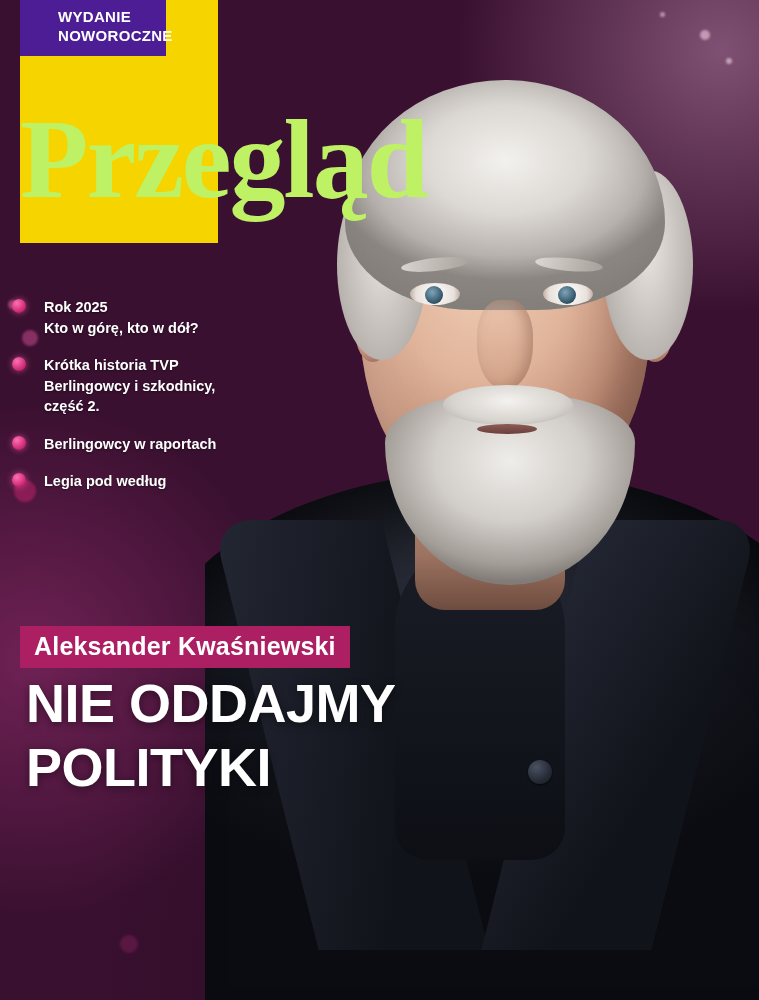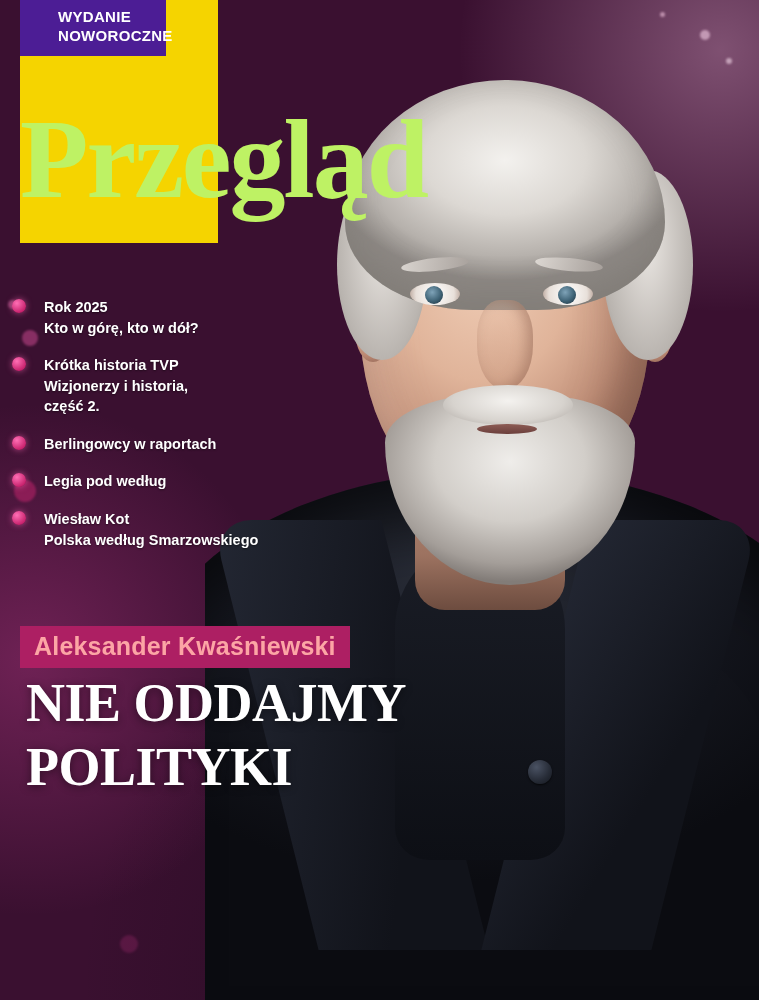--- a/index.html
+++ b/index.html
@@ -278,40 +278,40 @@
   }
   .teaser .line { display: block; }
 
   
   .name-banner {
     position: absolute;
     left: 20px;
     top: 626px;
     padding: 6px 14px 7px 14px;
     background: #ad1f63;
-    color: #fca5a5;
+    color: #ffffff;
     font-size: 25px;
     font-weight: bold;
     letter-spacing: 0.2px;
   }
 
   
   .headline {
     position: absolute;
     left: 26px;
     top: 672px;
     width: 470px;
     color: #ffffff;
     font-size: 54px;
     font-weight: bold;
     line-height: 1.18;
     letter-spacing: -0.5px;
     text-shadow: 0 2px 8px rgba(0,0,0,0.45);
   }
-  .headline span { display: block; font-family: Liberation Serif, serif; }
+  .headline span { display: block; }
 </style>
 </head>
 <body>
 
 <div id="cover">
 
   <div class="bg"></div>
   <div class="bg2"></div>
 
   <div class="bokeh" style="left:700px;top:30px;width:10px;height:10px;background:#ffd8ef;"></div>
@@ -359,36 +359,31 @@
 
   <div class="teasers">
     <div class="teaser">
       <span class="dot"></span>
       <span class="line">Rok 2025</span>
       <span class="line">Kto w górę, kto w dół?</span>
     </div>
     <div class="teaser">
       <span class="dot"></span>
       <span class="line">Krótka historia TVP</span>
-      <span class="line">Wizjonerzy i historia,</span>
+      <span class="line">Berlingowcy i szkodnicy,</span>
       <span class="line">część 2.</span>
     </div>
     <div class="teaser">
       <span class="dot"></span>
       <span class="line">Berlingowcy w raportach</span>
     </div>
     <div class="teaser">
       <span class="dot"></span>
       <span class="line">Legia pod według</span>
     </div>
-    <div class="teaser">
-      <span class="dot"></span>
-      <span class="line">Wiesław Kot</span>
-      <span class="line">Polska według Smarzowskiego</span>
-    </div>
   </div>
 
   <div class="name-banner">Aleksander Kwaśniewski</div>
 
   <div class="headline">
     <span>NIE ODDAJMY</span>
     <span>POLITYKI</span>
   </div>
 
 </div>

